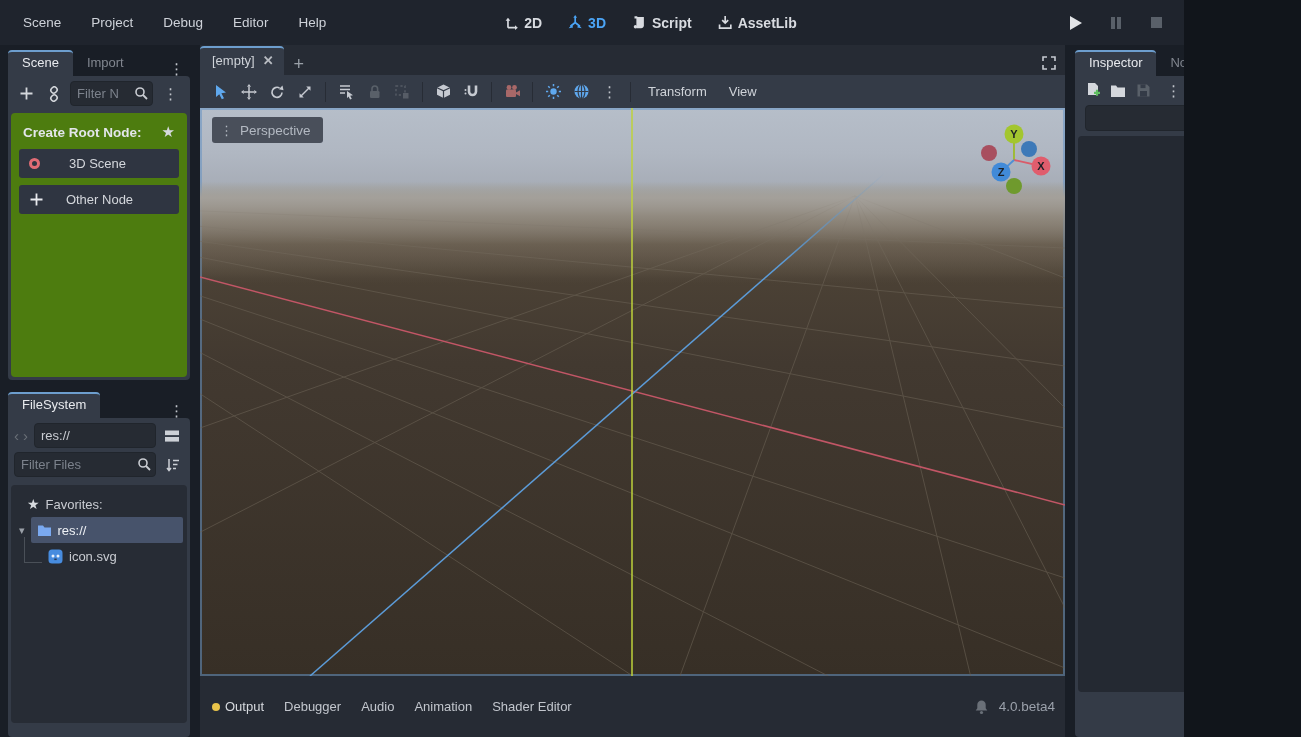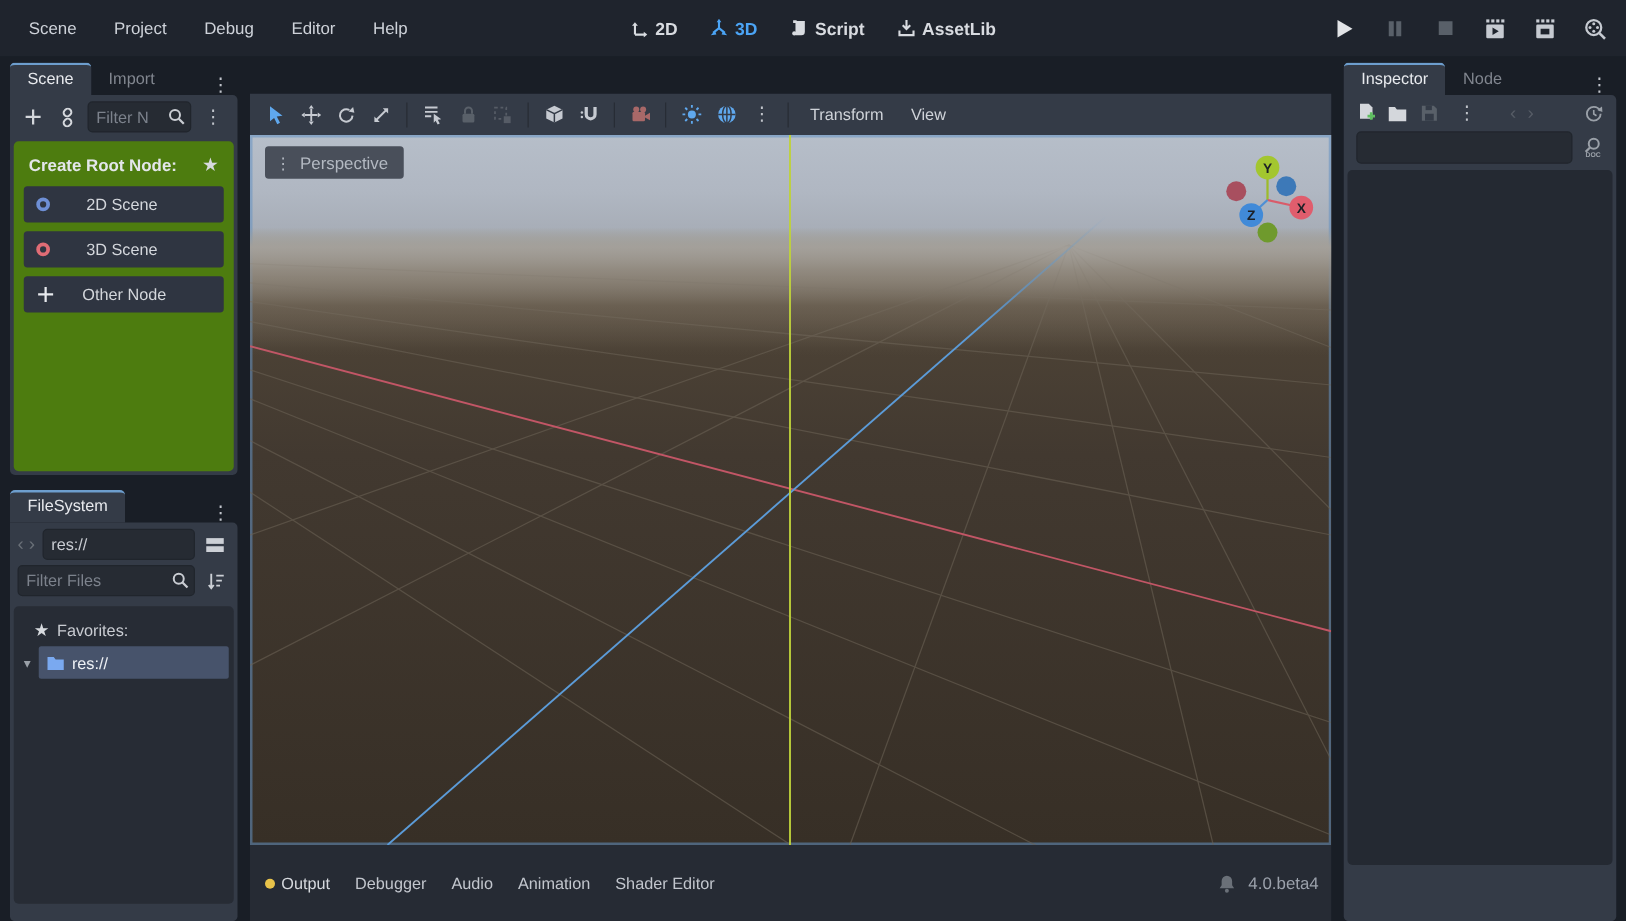--- a/index.html
+++ b/index.html
@@ -1,18 +1,18 @@
 <!DOCTYPE html>
 <html><head>
 <meta charset="utf-8">
 <style>
   * { margin:0; padding:0; box-sizing:border-box; }
   html,body { background:#11151b; }
   .window {
-    position:relative; width:1301px; height:737px; overflow:hidden;
+    position:relative; width:1184px; height:737px; overflow:hidden;
     background:#191e26; font-family:"Liberation Sans", sans-serif;
     color:#ccd0d7; font-size:13px;
   }
   
   .topbar { position:absolute; left:0; top:0; width:1301px; height:45px;
     background:#1f242d; display:flex; align-items:center; }
   .menus { display:flex; gap:8px; padding-left:12px; }
   .menu-item { padding:4px 11px; color:#ced2d9; font-size:13.5px; cursor:default; }
   .workspaces { position:absolute; left:50%; top:0; transform:translateX(-50%);
     height:45px; display:flex; align-items:center; gap:26px; }
@@ -225,24 +225,20 @@
             </span>
         </div>
         <span class="dots">⋮</span>
       </div>
       <div class="create-panel">
         <div class="cr-head">
           <span class="cr-title">Create Root Node:</span>
           <span class="star">★</span>
         </div>
         <div class="node-btn">
-          <span class="ring" style="border-color:#6e8fd5;"></span>
-          <span class="lbl">2D Scene</span>
-        </div>
-        <div class="node-btn">
           <span class="ring" style="border-color:#e06c75;"></span>
           <span class="lbl">3D Scene</span>
         </div>
         <div class="node-btn">
           <span>
               <svg width="15" height="15" viewBox="0 0 15 15">
                 <path d="M7.5 1.5v12M1.5 7.5h12" stroke="#e8eaee" stroke-width="1.8"></path>
               </svg>
             </span>
           <span class="lbl">Other Node</span>
@@ -294,24 +290,48 @@
           <span class="chev" style="margin-left:4px;">▾</span>
           <div class="fs-sel">
             <span>
                 <svg width="15" height="13" viewBox="0 0 15 13">
                   <path d="M1 1.5h5l1.5 2H14V12H1z" fill="#7aa9f0"></path>
                 </svg>
               </span>
             <span>res://</span>
           </div>
         </div>
-      </div>
-    </div>
-  </div>
-
+        <div class="fs-row">
+          <span class="treeguide"></span>
+          <span>
+              <svg width="15" height="15" viewBox="0 0 15 15">
+                <rect x="0.5" y="0.5" width="14" height="14" rx="3.5" fill="#478cdf"></rect>
+                <circle cx="5" cy="7" r="1.5" fill="#e8f0fb"></circle>
+                <circle cx="10" cy="7" r="1.5" fill="#e8f0fb"></circle>
+                <rect x="6.3" y="9.5" width="2.4" height="1.6" fill="#2b3a55"></rect>
+              </svg>
+            </span>
+          <span>icon.svg</span>
+        </div>
+      </div>
+    </div>
+  </div>
+
+  <div class="main-tabs">
+    <div class="stab">
+      <span>[empty]</span>
+      <span class="closex">✕</span>
+    </div>
+    <span class="plus-tab">+</span>
+    <span class="expand">
+        <svg width="16" height="16" viewBox="0 0 16 16">
+          <path d="M2 6V2h4M10 2h4v4M14 10v4h-4M6 14H2v-4" stroke="#c6cad1" stroke-width="1.6" fill="none"></path>
+        </svg>
+      </span>
+  </div>
 
   <div class="vtoolbar">
     <span class="tbtn">
         <svg width="15" height="16" viewBox="0 0 15 16">
           <polygon points="2,1 12,8.6 7.4,9.2 10,14.2 7.8,15.3 5.3,10.3 2,13" fill="#5fa8ee"></polygon>
         </svg>
       </span>
     <span class="tbtn">
         <svg width="16" height="16" viewBox="0 0 16 16">
           <path d="M8 3v10M3 8h10" stroke="#c6cad1" stroke-width="1.5"></path>

